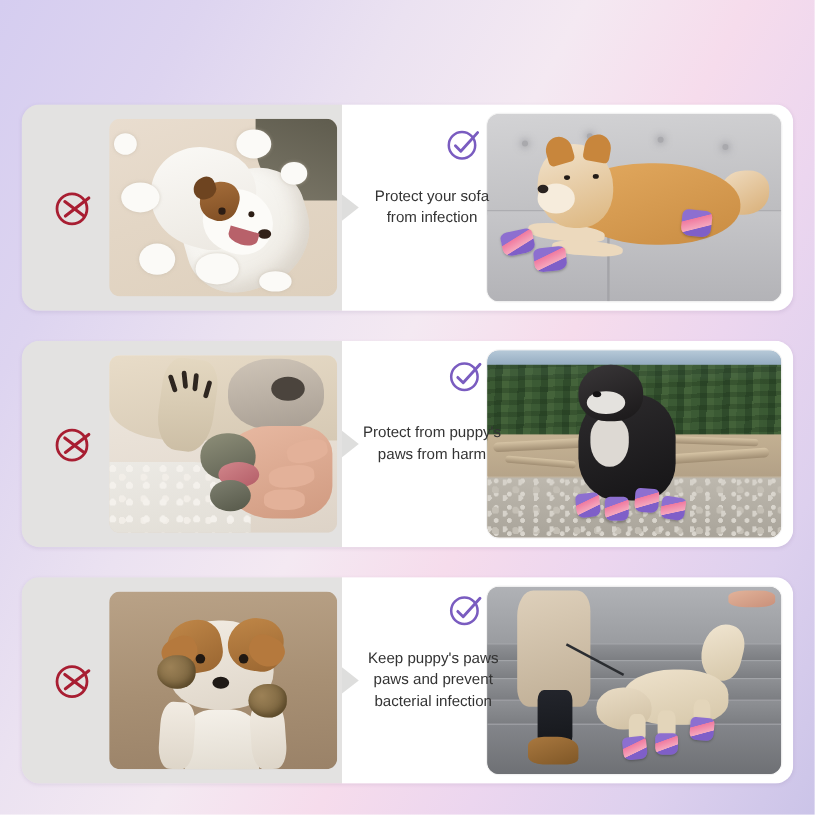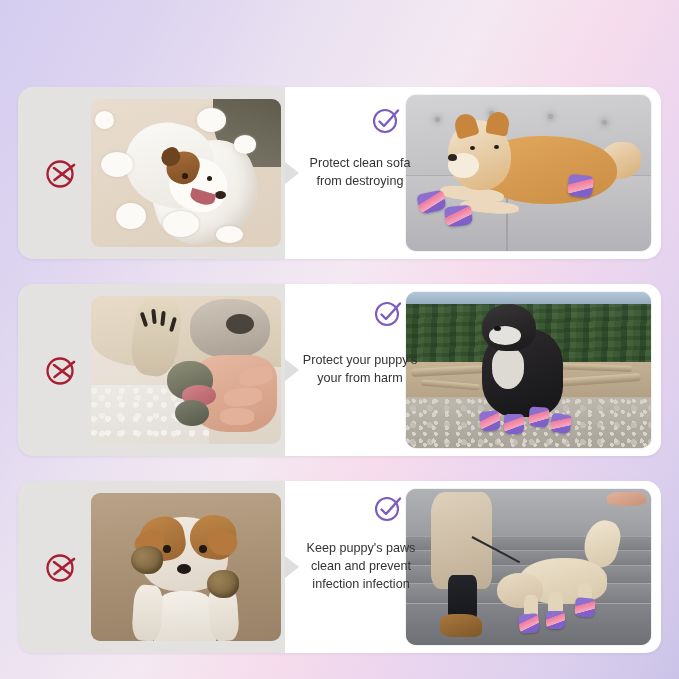--- a/index.html
+++ b/index.html
@@ -547,21 +547,21 @@
     </div>
 
     <div class="right-half">
       <span class="check-icon check-pos-0">
         <svg viewBox="0 0 30 30" width="30" height="30">
           <circle cx="14" cy="16" r="11" fill="none" stroke="#7a5cc0" stroke-width="2.1"></circle>
           <path d="M8.5 16.5 L13 21 L27 5.5" fill="none" stroke="#7a5cc0" stroke-width="2.4" stroke-linecap="round" stroke-linejoin="round"></path>
         </svg>
       </span>
 
-      <div class="caption">Protect clean sofa from destroying</div>
+      <div class="caption">Protect your sofa from infection</div>
 
       <div class="photo photo-after">
         <div class="scene s1r">
           <div class="back-cushion"></div>
           <div class="tuft" style="left:12%;top:14%"></div>
           <div class="tuft" style="left:34%;top:10%"></div>
           <div class="tuft" style="left:58%;top:12%"></div>
           <div class="tuft" style="left:80%;top:16%"></div>
           <div class="tuft" style="left:23%;top:34%"></div>
           <div class="tuft" style="left:70%;top:33%"></div>
@@ -621,21 +621,21 @@
     </div>
 
     <div class="right-half">
       <span class="check-icon check-pos-1">
         <svg viewBox="0 0 30 30" width="30" height="30">
           <circle cx="14" cy="16" r="11" fill="none" stroke="#7a5cc0" stroke-width="2.1"></circle>
           <path d="M8.5 16.5 L13 21 L27 5.5" fill="none" stroke="#7a5cc0" stroke-width="2.4" stroke-linecap="round" stroke-linejoin="round"></path>
         </svg>
       </span>
 
-      <div class="caption">Protect your puppy's your from harm</div>
+      <div class="caption">Protect from puppy's paws from harm</div>
 
       <div class="photo photo-after">
         <div class="scene s2r">
           <div class="sky"></div>
           <div class="forest"></div>
           <div class="logs"></div>
           <div class="log lg1"></div>
             <div class="log lg2"></div>
           <div class="log lg3"></div>
             <div class="log lg4"></div>
@@ -686,21 +686,21 @@
     </div>
 
     <div class="right-half">
       <span class="check-icon check-pos-2">
         <svg viewBox="0 0 30 30" width="30" height="30">
           <circle cx="14" cy="16" r="11" fill="none" stroke="#7a5cc0" stroke-width="2.1"></circle>
           <path d="M8.5 16.5 L13 21 L27 5.5" fill="none" stroke="#7a5cc0" stroke-width="2.4" stroke-linecap="round" stroke-linejoin="round"></path>
         </svg>
       </span>
 
-      <div class="caption">Keep puppy's paws clean and prevent infection infection</div>
+      <div class="caption">Keep puppy's paws paws and prevent bacterial infection</div>
 
       <div class="photo photo-after">
         <div class="scene s3r">
           <div class="bg-wall"></div>
           <div class="step st1"></div>
           <div class="step st2"></div>
           <div class="step st3"></div>
           <div class="step st4"></div>
           <div class="step st5"></div>
           <div class="hand-top"></div>

